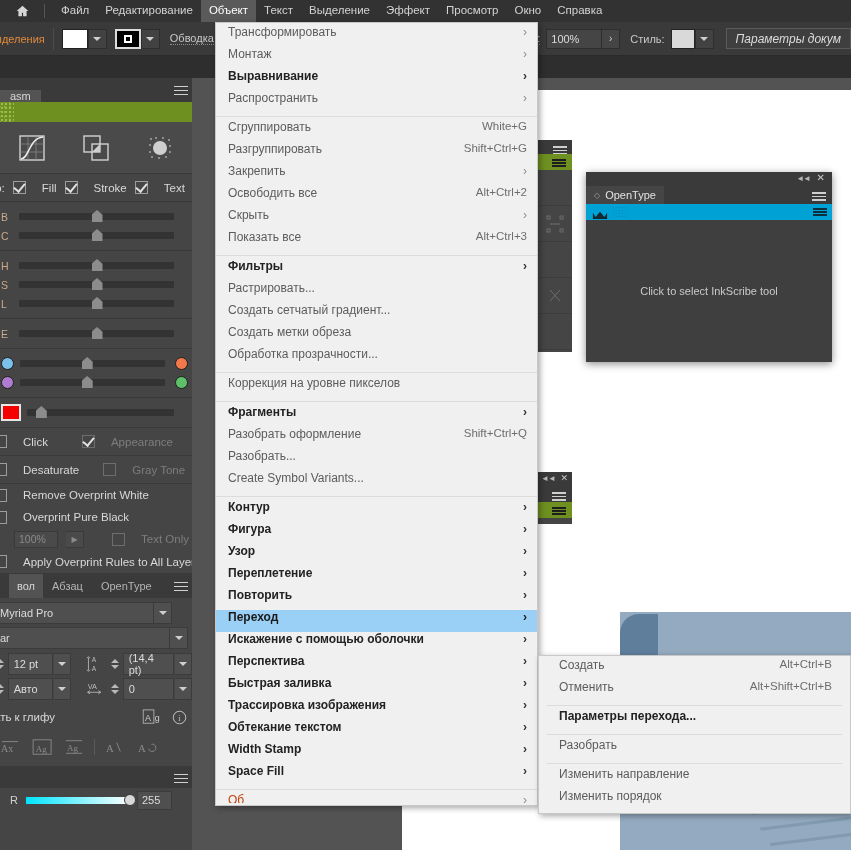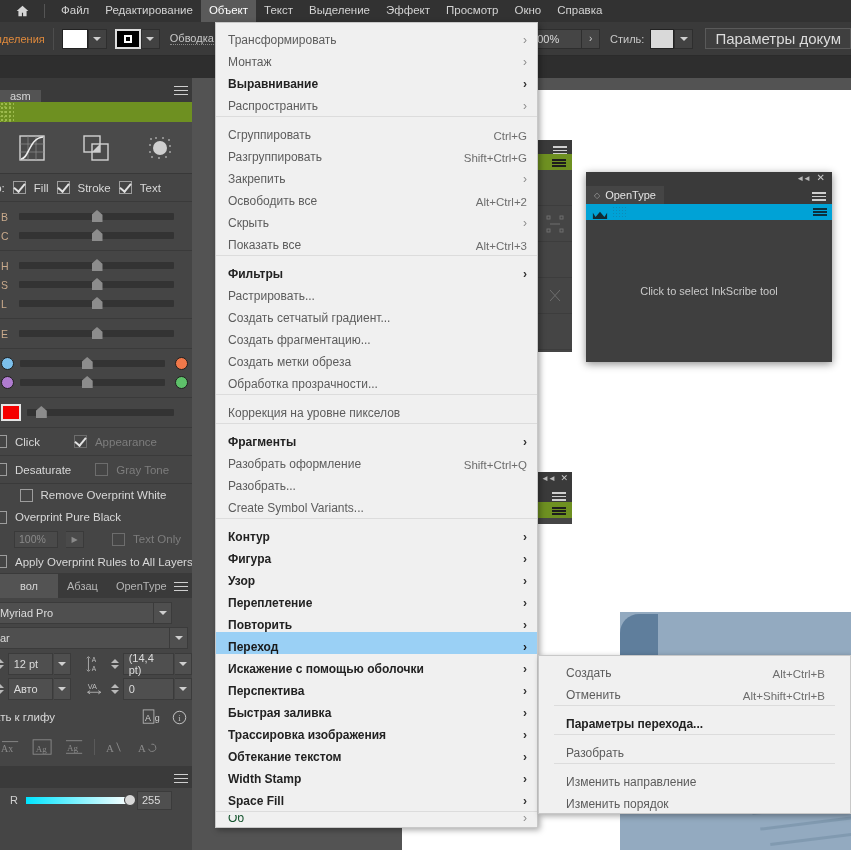--- a/index.html
+++ b/index.html
@@ -78,22 +78,22 @@
     padding: 0 4px;
   }
   .stepper {
     width: 18px; height: 20px; background: #454545; border: 1px solid #2e2e2e;
     border-left: none; color: #cfcfcf; font-size: 10px;
     display:flex;align-items:center;justify-content:center;
   }
   .swatch-style { width: 24px; height: 20px; background: #d9d9d9; border:1px solid #222;}
   .btn-doc {
     height: 21px; background: #3f3f3f; border: 1px solid #5a5a5a;
-    color: #dcdcdc; font-size: 15px; padding: 0 9px;
-    display:flex;align-items:center; white-space: nowrap;
+    color: #dcdcdc; font-size: 12px; padding: 0 9px;
+    display:flex;align-items:center; white-space: nowrap; font-style: italic;
   }
 
   
   .tabstrip {
     position: absolute; left: 0; top: 56px; width: 851px; height: 22px;
     background: #2e2e2e; display: flex; align-items: stretch; z-index: 29;
   }
   .doc-tab {
     background: #3f3f3f; color: #d0d0d0; font-size: 11px;
     display: flex; align-items: center; padding: 0 8px; gap: 12px;
@@ -138,21 +138,21 @@
     height: 28px; display:flex; align-items:center; gap: 8px;
     padding-left: 0px; background:#454545; border-bottom:1px solid #3a3a3a;
   }
   .cb { width: 13px; height: 13px; border: 1px solid #9d9d9d; background:#454545;
         position: relative; flex: none;}
   .cb.checked::after{
     content:""; position:absolute; left:2px; top:-1px; width:5px;height:9px;
     border: solid #e2e2e2; border-width: 0 2px 2px 0; transform: rotate(40deg);
   }
   .cb.dim { border-color:#6d6d6d; }
-  .cb-label { font-size: 11.5px; color: #d8d8d8; white-space: nowrap;}
+  .cb-label { font-size: 11.5px; color: #d8d8d8; white-space: nowrap; margin-left: 8px;}
   .cb-label.dim { color: #7d7d7d; }
 
   .slider-group { border-bottom: 1px solid #3a3a3a; padding: 5px 0; }
   .slider-row { display:flex; align-items:center; height: 19px; gap:6px; }
   .sl-label { width: 12px; font-size: 10.5px; color: #c9aa8c; text-align:left; margin-left:1px;}
   .track {
     flex: 1; height: 7px; background: #333; border-radius: 1px;
     position: relative; margin-right: 18px;
   }
   .thumb {
@@ -248,38 +248,38 @@
   .mini2-head .close{position:absolute;right:4px;top:1px;color:#c9c9c9;font-size:9px;line-height:10px;}
 
   
   .dropdown {
     position: absolute; left: 215px; top: 22px; width: 323px;
     background: #f0f0f0; border: 1px solid #c8c8c8;
     box-shadow: 2px 2px 6px rgba(0,0,0,.35); z-index: 60;
     padding: 2px 0;
   }
   .mrow {
-    height: 22px; display: flex; align-items: flex-end;
+    height: 22px; display: flex; align-items: flex-start;
     padding: 0 10px 0 12px; font-size: 12px; color: #5c5c5c;
     white-space: nowrap; position: relative;
   }
   .mrow.bold { color: #222; font-weight: bold; }
   .mrow.sel { background: #9ad0f5; color: #1a1a1a; }
   .mrow .lbl { flex: 1; }
   .mrow .acc { color: #6d6d6d; font-size: 11.5px; margin-left: 18px; }
   .mrow .arrow { color: #8d8d8d; font-size: 12px; margin-left: 14px; }
   .mrow.bold .arrow { color: #333; }
   .mrow.sel .arrow { color: #1a1a1a; }
   .msep { height: 1px; background: #dcdcdc; margin: 3px 0; }
 
   
   .submenu {
     position: absolute; left: 538px; top: 655px; width: 313px;
     background: #f0f0f0; border: 1px solid #c8c8c8;
-    box-shadow: 2px 2px 6px rgba(0,0,0,.35); z-index: 61; padding: 2px 15px;
+    box-shadow: 2px 2px 6px rgba(0,0,0,.35); z-index: 61; padding: 2px 8px;
   }
 </style>
 </head>
 <body>
 
 <div id="app">
 
   <div class="canvas-bg"></div>
   <div class="artboard">
 
@@ -487,42 +487,42 @@
       <span class="cb checked dim"></span>
       <span class="cb-label dim">Appearance</span>
     </div>
     <div class="checkrow">
       <span class="cb" style="margin-left:-6px;"></span>
       <span class="cb-label">Desaturate</span>
       <span style="width:8px"></span>
       <span class="cb dim"></span>
       <span class="cb-label dim">Gray Tone</span>
     </div>
-    <div class="checkrow" style="border-bottom:none;height:22px;justify-content:center;">
+    <div class="checkrow" style="border-bottom:none;height:22px;">
       <span class="cb" style="margin-left:-6px;"></span>
       <span class="cb-label">Remove Overprint White</span>
     </div>
     <div class="checkrow" style="border-bottom:none;height:22px;">
       <span class="cb" style="margin-left:-6px;"></span>
       <span class="cb-label">Overprint Pure Black</span>
     </div>
     <div class="checkrow" style="border-bottom:none;height:22px;padding-left:14px;">
       <span class="percent-field">100%</span>
       <span class="percent-step">▶</span>
       <span style="width:12px"></span>
       <span class="cb dim"></span>
       <span class="cb-label dim">Text Only</span>
     </div>
     <div class="checkrow" style="height:24px;">
       <span class="cb" style="margin-left:-6px;"></span>
       <span class="cb-label">Apply Overprint Rules to All Layers</span>
     </div>
 
     <div class="type-tabs">
-      <div class="panel-tab" style="padding:0 20px;">вол</div>
+      <div class="panel-tab" style="padding:0 8px;margin-left:9px;">вол</div>
       <div class="panel-tab inactive" style="padding:0 9px;">Абзац</div>
       <div class="panel-tab inactive" style="padding:0 9px;">OpenType</div>
       <div class="panel-menu-ico">
           <span></span>
           <span></span>
           <span></span>
         </div>
     </div>
 
     <div style="display:flex;align-items:center;padding:4px 0 0 0;margin-left:-6px;">
@@ -752,21 +752,21 @@
       <span class="arrow">›</span>
     </div>
     <div class="mrow">
       <span class="lbl">Распространить</span>
       <span class="arrow">›</span>
     </div>
     <div class="msep"></div>
 
     <div class="mrow">
       <span class="lbl">Сгруппировать</span>
-      <span class="acc">Ctrl+G</span>
+      <span class="acc">White+G</span>
     </div>
     <div class="mrow">
       <span class="lbl">Разгруппировать</span>
       <span class="acc">Shift+Ctrl+G</span>
     </div>
     <div class="mrow">
       <span class="lbl">Закрепить</span>
       <span class="arrow">›</span>
     </div>
     <div class="mrow">
@@ -787,23 +787,20 @@
       <span class="lbl">Фильтры</span>
       <span class="arrow">›</span>
     </div>
     <div class="mrow">
       <span class="lbl">Растрировать...</span>
     </div>
     <div class="mrow">
       <span class="lbl">Создать сетчатый градиент...</span>
     </div>
     <div class="mrow">
-      <span class="lbl">Создать фрагментацию...</span>
-    </div>
-    <div class="mrow">
       <span class="lbl">Создать метки обреза</span>
     </div>
     <div class="mrow">
       <span class="lbl">Обработка прозрачности...</span>
     </div>
     <div class="msep"></div>
 
     <div class="mrow">
       <span class="lbl">Коррекция на уровне пикселов</span>
     </div>
@@ -872,21 +869,21 @@
     <div class="mrow bold">
       <span class="lbl">Width Stamp</span>
       <span class="arrow">›</span>
     </div>
     <div class="mrow bold">
       <span class="lbl">Space Fill</span>
       <span class="arrow">›</span>
     </div>
     <div class="msep"></div>
     <div class="mrow" style="height:10px;overflow:hidden;">
-      <span class="lbl" style="color:#14532d;">Об</span>
+      <span class="lbl" style="color:#c2410c;">Об</span>
       <span class="arrow">›</span>
     </div>
   </div>
 
   <div class="submenu">
     <div class="mrow">
       <span class="lbl">Создать</span>
       <span class="acc">Alt+Ctrl+B</span>
     </div>
     <div class="mrow">

